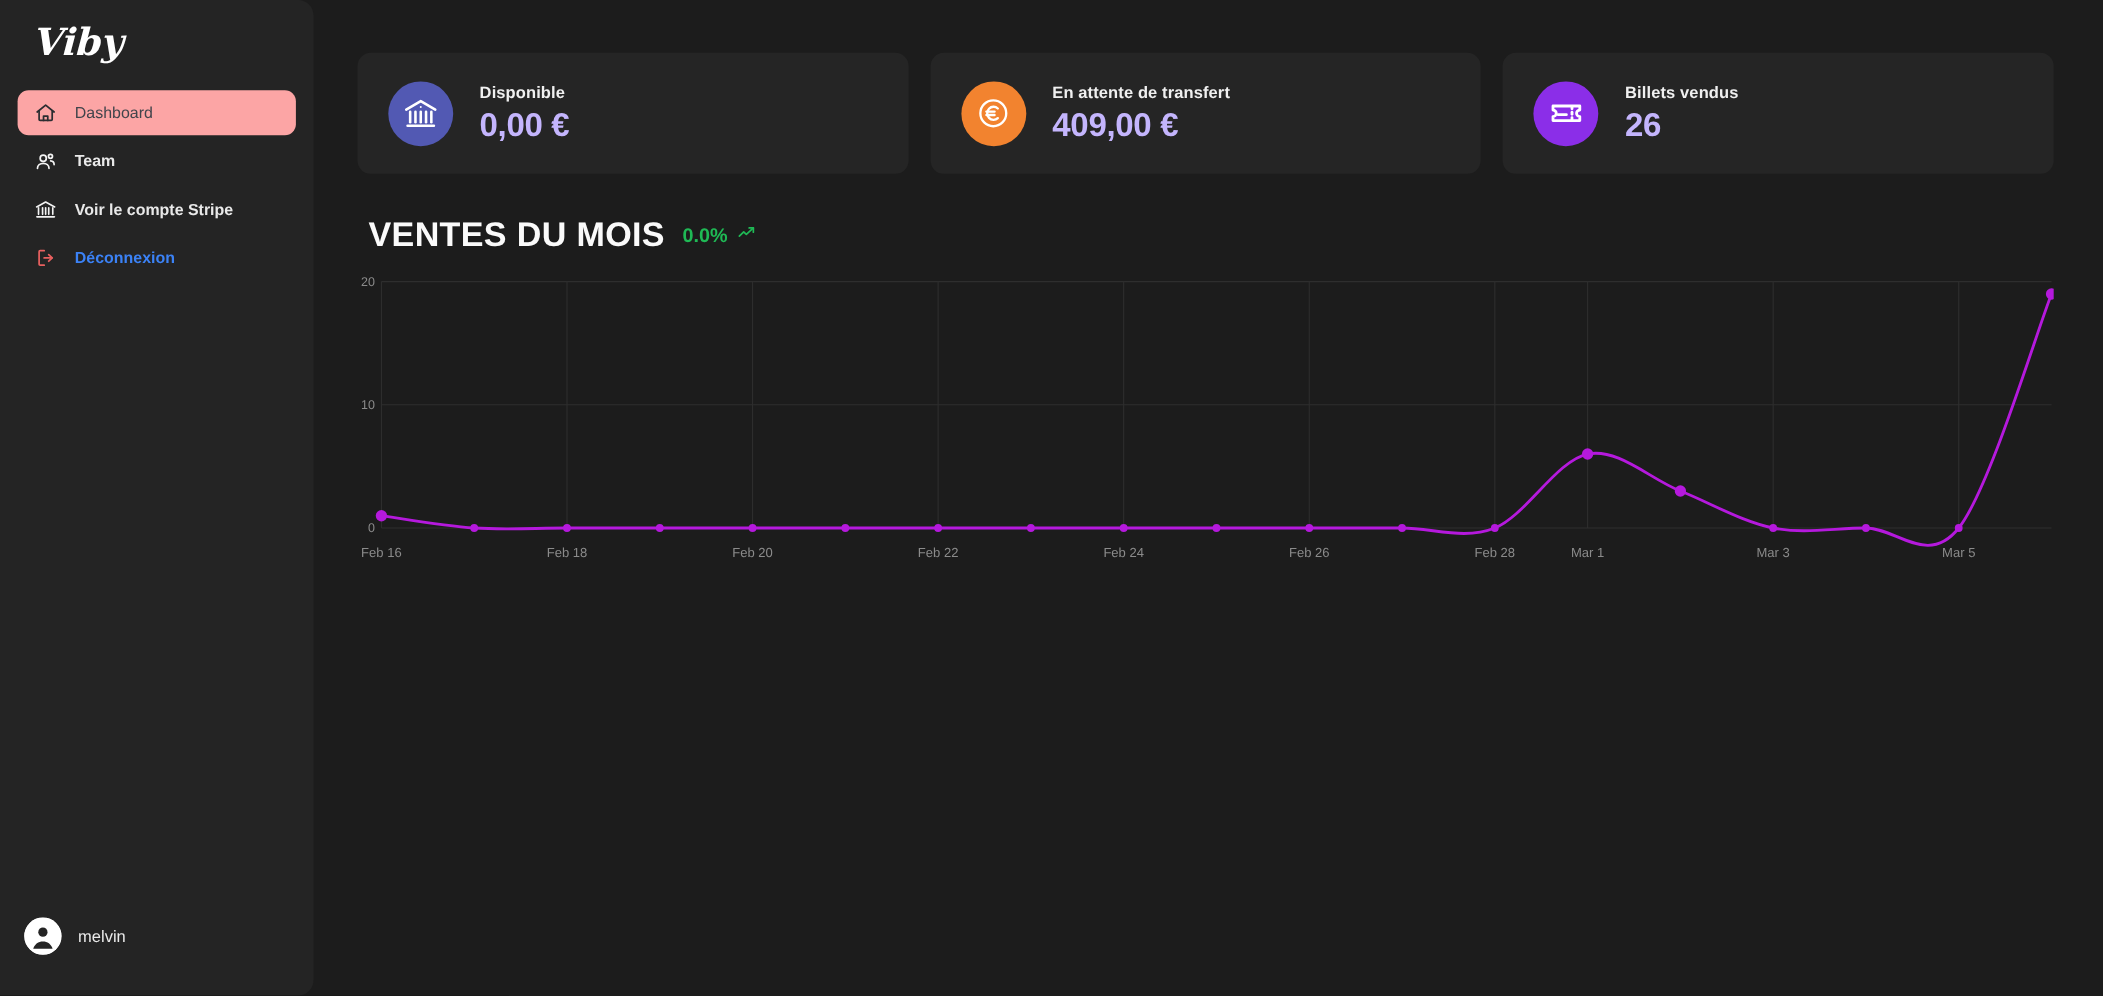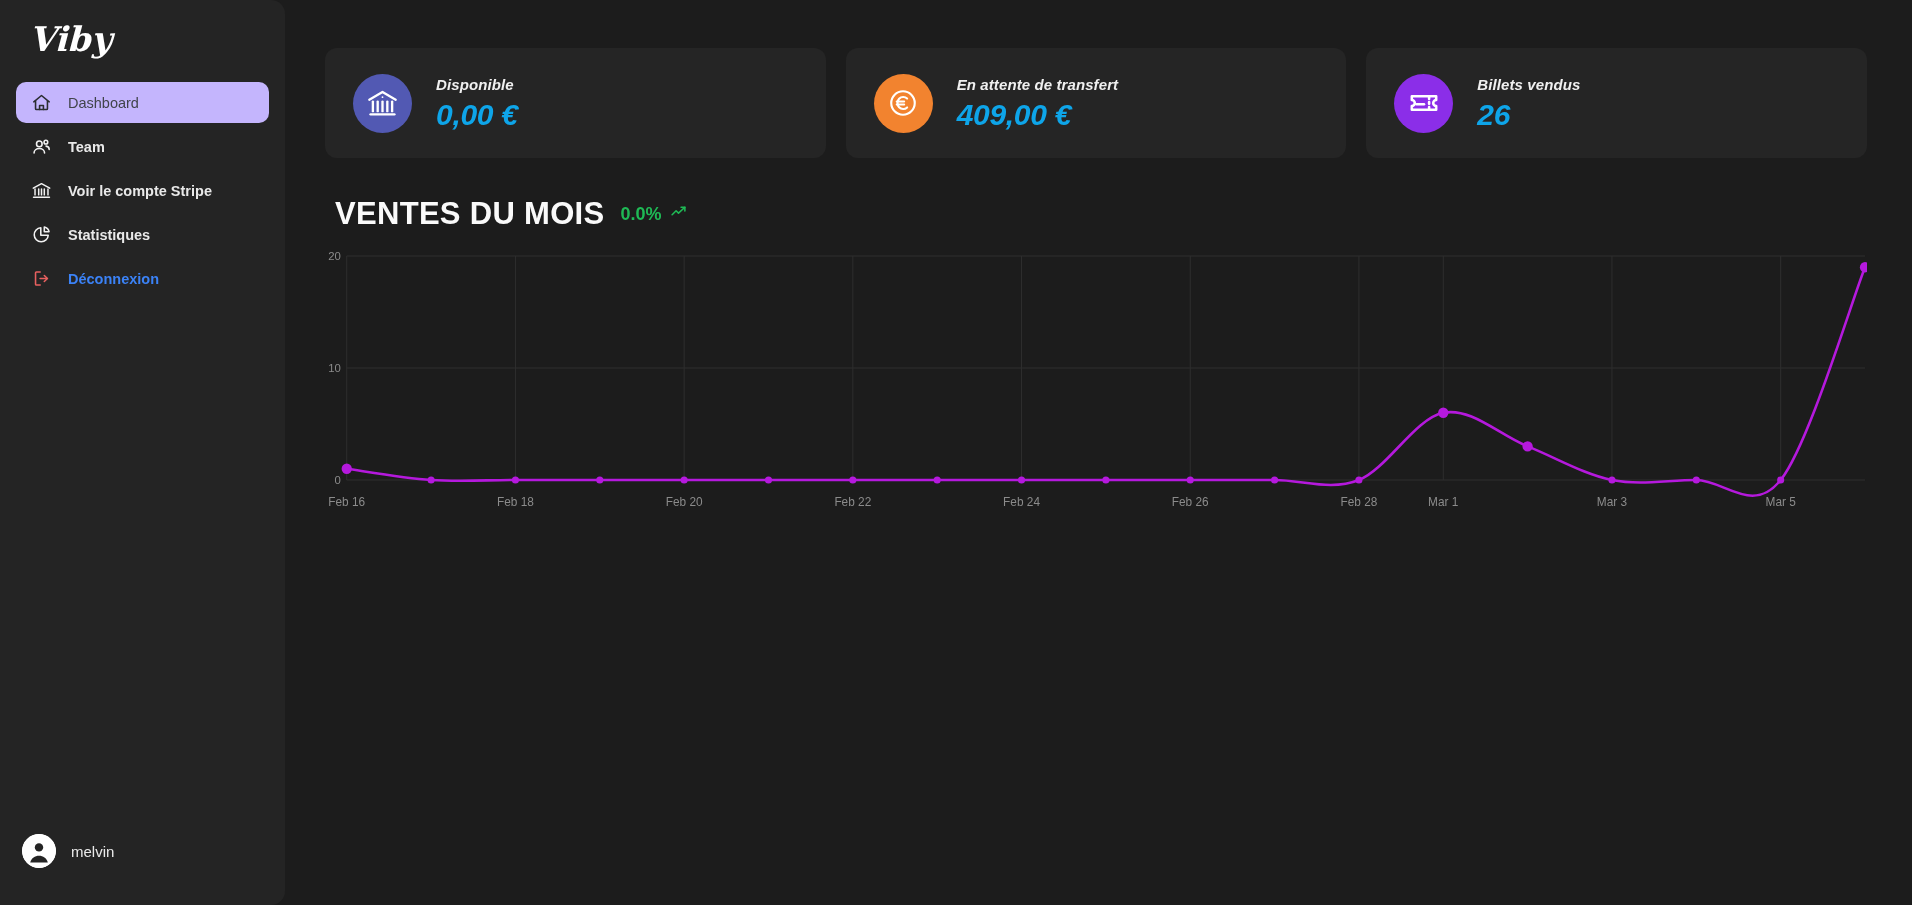--- a/index.html
+++ b/index.html
@@ -75,21 +75,21 @@
   }
   .nav-item .nav-ico {
     width: 22px;
     height: 22px;
     flex: 0 0 22px;
     display: flex;
     align-items: center;
     justify-content: center;
   }
   .nav-item.active {
-    background: #c4b5fd;
+    background: #fca5a5;
     color: #41444b;
     font-weight: 500;
   }
   .nav-item.active .nav-ico svg { stroke: #2b2d31; }
   .nav-item .nav-ico svg { stroke: #f2f2f2; }
   .nav-item.danger { color: #3b82f6; }
   .nav-item.danger .nav-ico svg { stroke: #e8605f; }
 
   .nav-label { white-space: nowrap; }
 
@@ -135,21 +135,20 @@
   .stat-card {
     flex: 1 1 0;
     min-width: 0;
     height: 110px;
     background: #252525;
     border-radius: 12px;
     display: flex;
     align-items: center;
     gap: 24px;
     padding: 0 28px;
-    font-style: italic;
   }
 
   .stat-ico {
     width: 59px;
     height: 59px;
     border-radius: 50%;
     flex: 0 0 59px;
     display: flex;
     align-items: center;
     justify-content: center;
@@ -157,21 +156,21 @@
 
   .stat-text { display: flex; flex-direction: column; gap: 7px; min-width: 0; }
   .stat-label {
     color: #f0f0f0;
     font-size: 15px;
     font-weight: 700;
     letter-spacing: 0.1px;
     white-space: nowrap;
   }
   .stat-value {
-    color: #0ea5e9;
+    color: #c4b5fd;
     font-size: 30px;
     font-weight: 700;
     letter-spacing: -0.3px;
     line-height: 1;
     white-space: nowrap;
   }
 
   
   .chart-block { padding: 0 45px 0 40px; margin-top: 38px; }
 
@@ -255,29 +254,20 @@
             <path d="M8.8 10.2V17"></path>
             <path d="M12 10.2V17"></path>
             <path d="M15.2 10.2V17"></path>
             <path d="M19.4 10.2V17"></path>
             <path d="M2.9 19.6h18.2"></path>
           </svg>
         </span>
         <span class="nav-label">Voir le compte Stripe</span>
       </div>
 
-      <div class="nav-item">
-        <span class="nav-ico">
-          <svg width="21" height="21" viewBox="0 0 24 24" fill="none" stroke-width="1.8" stroke-linecap="round" stroke-linejoin="round">
-            <path d="M11.2 4.3a8 8 0 1 0 8.5 8.5h-8.5z"></path>
-            <path d="M15.2 3.4a7 7 0 0 1 5.4 5.4h-5.4z"></path>
-          </svg>
-        </span>
-        <span class="nav-label">Statistiques</span>
-      </div>
 
       <div class="nav-item danger">
         <span class="nav-ico">
           <svg width="21" height="21" viewBox="0 0 24 24" fill="none" stroke-width="1.8" stroke-linecap="round" stroke-linejoin="round">
             <path d="M10.5 4.5H6.2a1 1 0 0 0-1 1v13a1 1 0 0 0 1 1h4.3"></path>
             <path d="M15.2 8.6 18.8 12l-3.6 3.4"></path>
             <path d="M18.4 12h-8"></path>
           </svg>
         </span>
         <span class="nav-label">Déconnexion</span>

